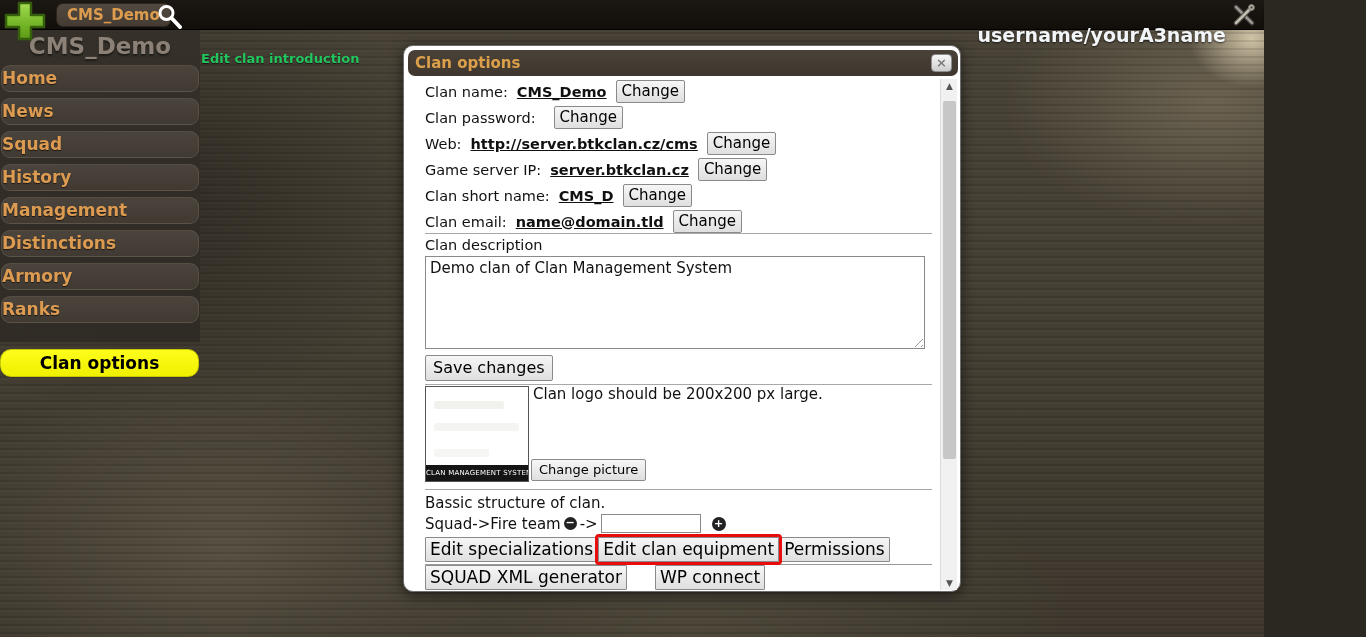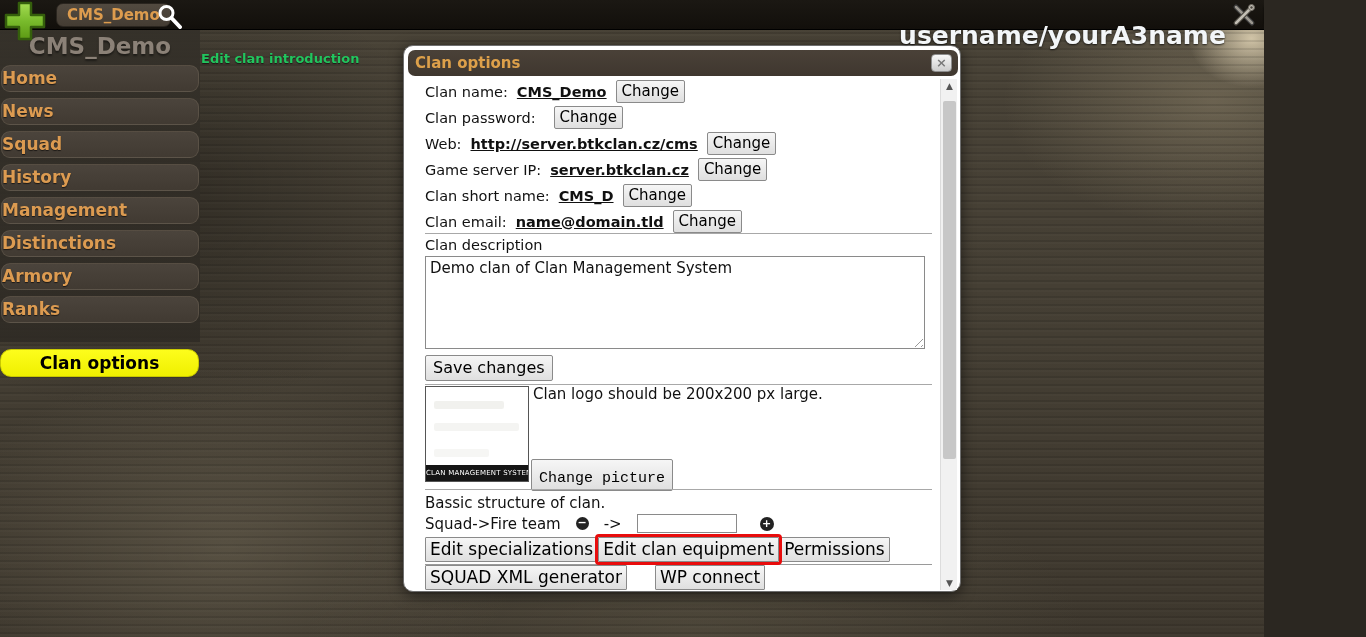--- a/index.html
+++ b/index.html
@@ -25,21 +25,21 @@
 
   
   .topbar { position:absolute; left:0; top:0; width:1366px; height:30px;
     background:linear-gradient(180deg,#1b1813,#120f0b); border-bottom:1px solid #000; z-index:30; }
   .plus-icon { position:absolute; left:2px; top:0; width:46px; height:42px; z-index:40; cursor:pointer; }
   .clan-chip { position:absolute; left:56px; top:3px; height:24px; padding:0 10px;
     background:linear-gradient(180deg,#524a40,#443c33); border:1px solid #2a251f; border-radius:7px;
     color:#dd9c4e; font-weight:bold; font-size:15px; line-height:22px; cursor:pointer; }
   .search-icon { position:absolute; left:156px; top:3px; width:26px; height:26px; cursor:pointer; }
   .topbar-right { position:absolute; right:6px; top:0; height:30px; display:flex; align-items:center; gap:6px; }
-  .username { color:#f3f6f8; font-weight:bold; font-size:25px; text-shadow:0 1px 2px rgba(0,0,0,.7);margin-top:40px; }
+  .username { color:#f3f6f8; font-weight:bold; font-size:19px; text-shadow:0 1px 2px rgba(0,0,0,.7);margin-top:40px; }
   .tools-icon { width:24px; height:24px; cursor:pointer; }
   .logout { color:#dd9c4e; font-weight:bold; font-size:23px; cursor:pointer; text-shadow:0 1px 2px rgba(0,0,0,.7); }
 
   
   .sidebar { position:absolute; left:0; top:30px; width:200px; height:312px;
     background:linear-gradient(180deg, rgba(52,48,41,.92), rgba(46,42,36,.85)); z-index:10; }
   .sidebar-title { text-align:center; padding-top:3px; color:#8b8177; font-size:23px; font-weight:bold;
     text-shadow:0 2px 2px rgba(0,0,0,.45); }
   .nav-item { position:relative; margin:6px 1px 0 1px; height:27px; border-radius:9px;
     background:linear-gradient(180deg,#4b443c,#413a32); border:1px solid rgba(125,114,98,.35);
@@ -79,25 +79,25 @@
   .save-btn { position:absolute; left:21px; top:309px; }
   .save-btn .btn { font-size:16px; padding:2px 7px 3px 7px; }
 
   .logo-box { position:absolute; left:21px; top:340px; width:104px; height:96px; border:1px solid #555;
     background:#fff; }
   .logo-ghost { position:absolute; left:8px; height:8px; background:#ededea; border-radius:2px; }
   .logo-strip { position:absolute; left:0; bottom:0; width:100%; height:16px; background:#151515;
     color:#fff; font-size:7px; text-align:center; line-height:16px; letter-spacing:.2px; white-space:nowrap; overflow:hidden; }
   .logo-hint { position:absolute; left:129px; top:339px; font-size:15px; color:#111; }
   .change-pic { position:absolute; left:127px; top:413px; }
-  .change-pic .btn { font-size:15px; padding:10px 7px 3px 7px;font-family:Liberation Mono, monospace; }
+  .change-pic .btn { font-size:13px; padding:2px 7px 3px 7px; }
 
   .structure-heading { position:absolute; left:21px; top:448px; font-size:15px; color:#111; }
   .structure-row { position:absolute; left:21px; top:467px; height:21px; display:flex; align-items:center;
-    gap:15px; font-size:15px; color:#111; }
+    gap:3px; font-size:15px; color:#111; }
   .circ { display:inline-block; width:13px; height:13px; border-radius:50%; background:#222;
     color:#fff; font-size:11px; font-weight:bold; text-align:center; line-height:11px; cursor:pointer; }
   .circ.plus { width:14px; height:14px; margin-left:8px; line-height:13px; }
   .structure-input { width:100px; height:19px; border:1px solid #8a8a8a; font-size:14px; padding:0 3px;
     font-family:"DejaVu Sans", sans-serif; }
 
   .btnrow1 { position:absolute; left:21px; top:491px; display:flex; align-items:center; }
   .btnrow2 { position:absolute; left:21px; top:519px; display:flex; align-items:center;gap:28px; }
   .btnrow1 .btn, .btnrow2 .btn { font-size:17px; border-radius:1px; padding:1px 4px 2px 4px; }
   .hl-red { outline:3px solid #e80c0c; outline-offset:0; position:relative; z-index:2; }

